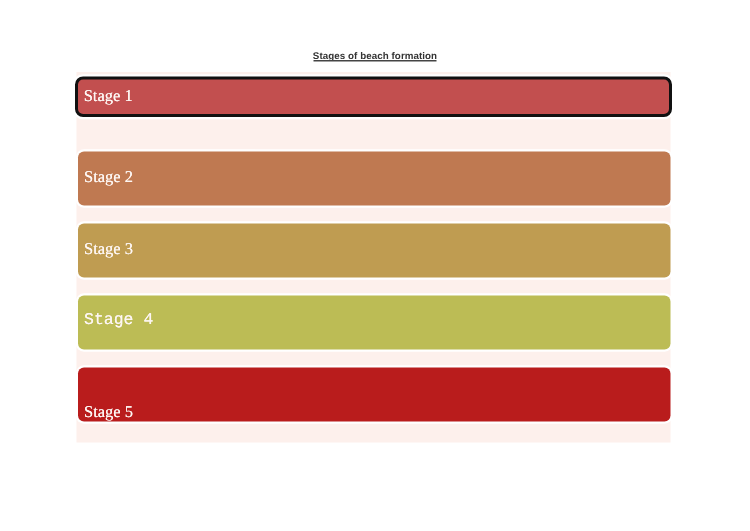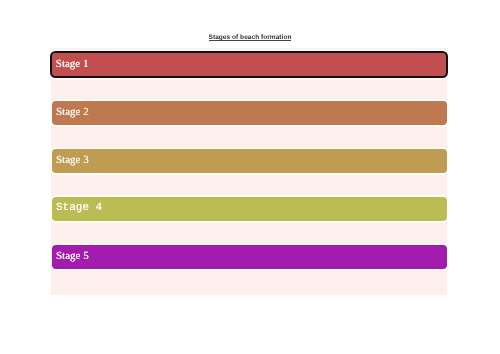--- a/index.html
+++ b/index.html
@@ -24,21 +24,21 @@
     height:1px;background:#444444;
   }
 
   
   .panel{
     position:absolute;left:50.9px;top:48.2px;width:396px;height:246.4px;
   }
 
   
   .bar{
-    position:absolute;left:52px;width:394.5px;height:24px;
+    position:absolute;left:52px;width:394.5px;height:36px;
     border-radius:4px;
     box-shadow:0 0 0 1.5px #ffffff;
     font-family:"Liberation Serif",serif;
     font-size:11px;
     display:flex;align-items:center;
     box-sizing:border-box;
   }
   .bar .lbl{
     margin-left:4px;line-height:11px;white-space:nowrap;
     text-shadow:0 0 .4px currentColor;
@@ -72,17 +72,17 @@
     </div>
 
   <div class="bar r3" style="background-color: rgb(191, 156, 81); color: rgb(253, 246, 243);">
       <span class="lbl">Stage 3</span>
     </div>
 
   <div class="bar r4" style="background-color: rgb(188, 188, 85); color: rgb(253, 246, 243); font-family: Liberation Mono, monospace;">
       <span class="lbl">Stage 4</span>
     </div>
 
-  <div class="bar r5" style="background-color: #a21caf; color: rgb(253, 246, 243);">
+  <div class="bar r5" style="background-color: #b91c1c; color: rgb(253, 246, 243); align-items: flex-end;">
       <span class="lbl">Stage 5</span>
     </div>
 
 </div>
 
 </body></html>

